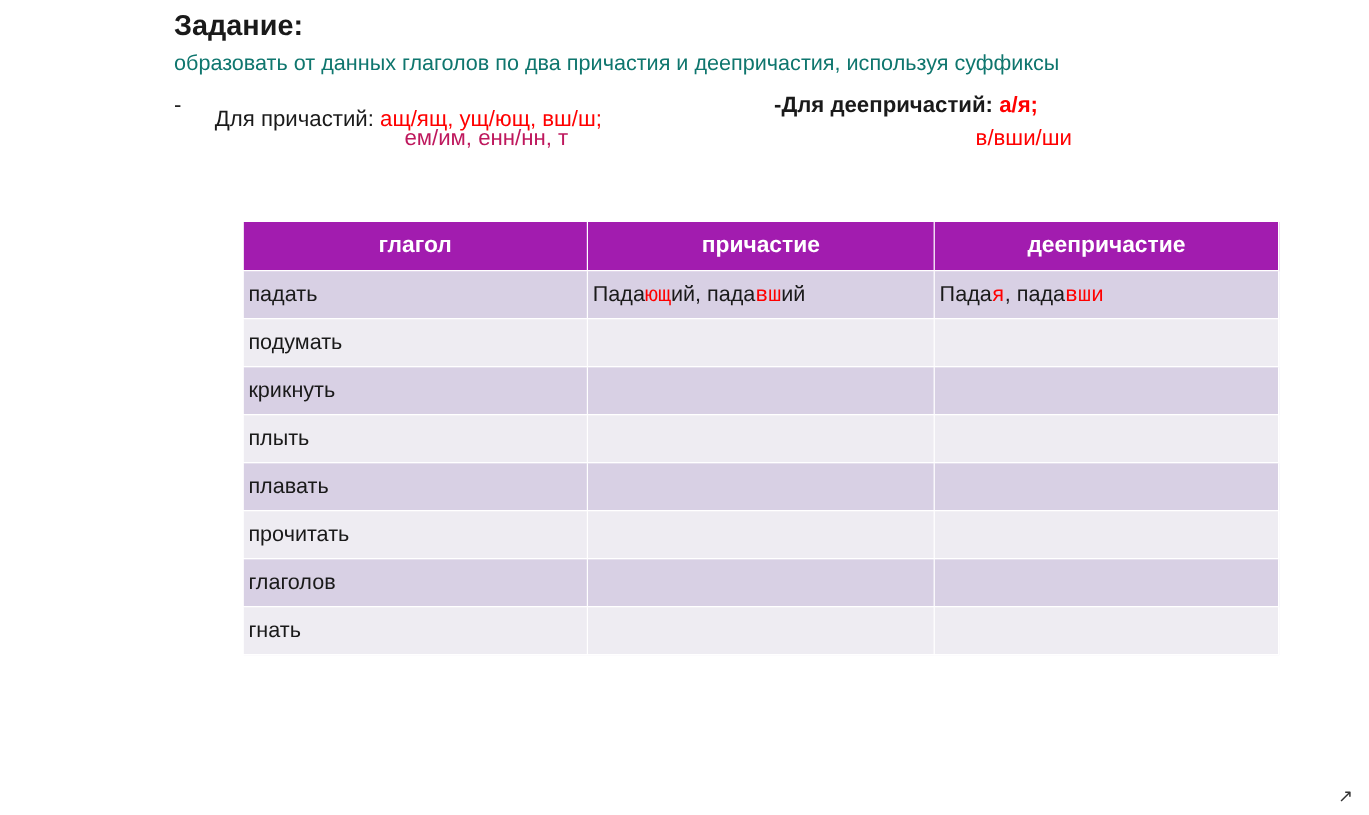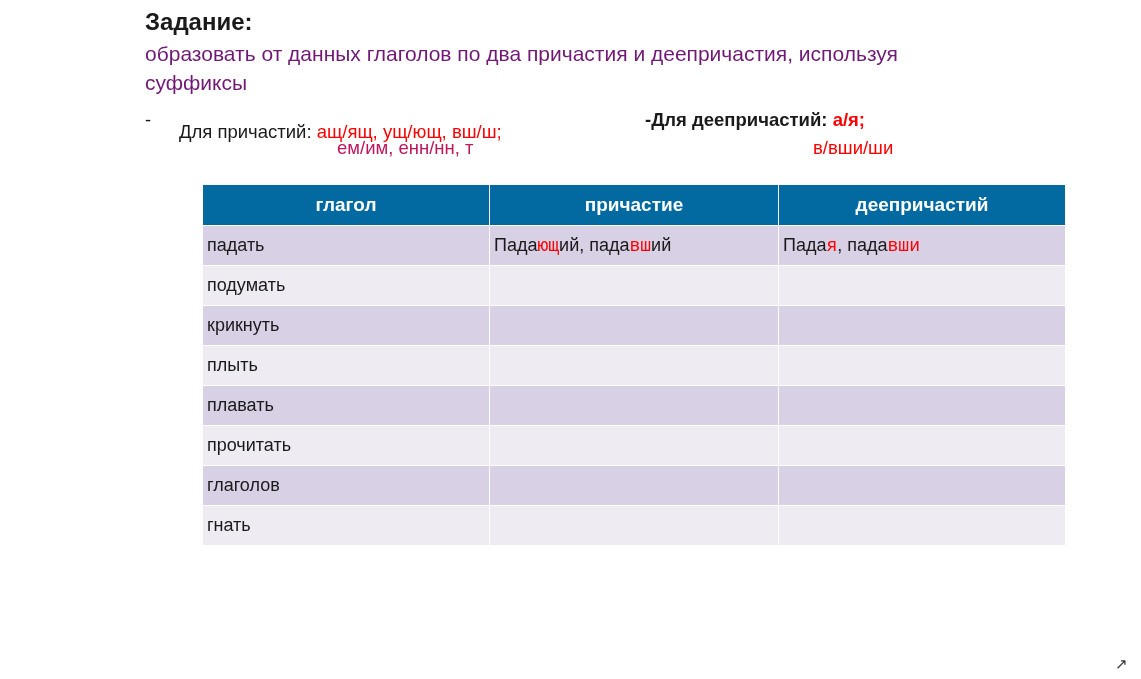--- a/index.html
+++ b/index.html
@@ -37,22 +37,22 @@
     width: 830px;
   }
   .task-title {
     font-size: 24px;
     font-weight: bold;
     color: #1a1a1a;
     line-height: 1.35;
     margin: 0 0 2px 0;
   }
   .task-desc {
-    font-size: 21px;
-    color: #701a75;
+    font-size: 18px;
+    color: #0f766e;
     line-height: 1.38;
     margin: 0;
     width: 800px;
   }
   .suffix-row {
     position: relative;
     margin-top: 8px;
     font-size: 18.5px;
     color: #1a1a1a;
     line-height: 1.5;
@@ -90,21 +90,21 @@
   }
   table.verb-table {
     position: absolute;
     left: 132px;
     top: 184px;
     border-collapse: collapse;
     width: 836px;
     table-layout: fixed;
   }
   table.verb-table th {
-    background: #0369a1;
+    background: #a21caf;
     color: #ffffff;
     font-size: 19px;
     font-weight: bold;
     text-align: center;
     padding: 9px 4px;
     border: 1px solid #ffffff;
     height: 22px;
   }
   table.verb-table td {
     font-size: 18px;
@@ -159,21 +159,21 @@
       </span>
       <span class="sfx-line2b">в/вши/ши</span>
     </div>
   </div>
 
   <table class="verb-table">
     <thead>
       <tr>
         <th class="col-verb">глагол</th>
         <th class="col-part">причастие</th>
-        <th class="col-ger">деепричастий</th>
+        <th class="col-ger">деепричастие</th>
       </tr>
     </thead>
     <tbody id="table-body">
         <tr class="row-odd">
           <td class="col-verb">падать</td>
           <td class="col-part"><span>Пада</span><span class="red">ющ</span><span>ий, пада</span><span class="red">вш</span><span>ий</span></td>
           <td class="col-ger"><span>Пада</span><span class="red">я</span><span>, пада</span><span class="red">вши</span></td>
         </tr>
         <tr class="row-even">
           <td class="col-verb">подумать</td>

